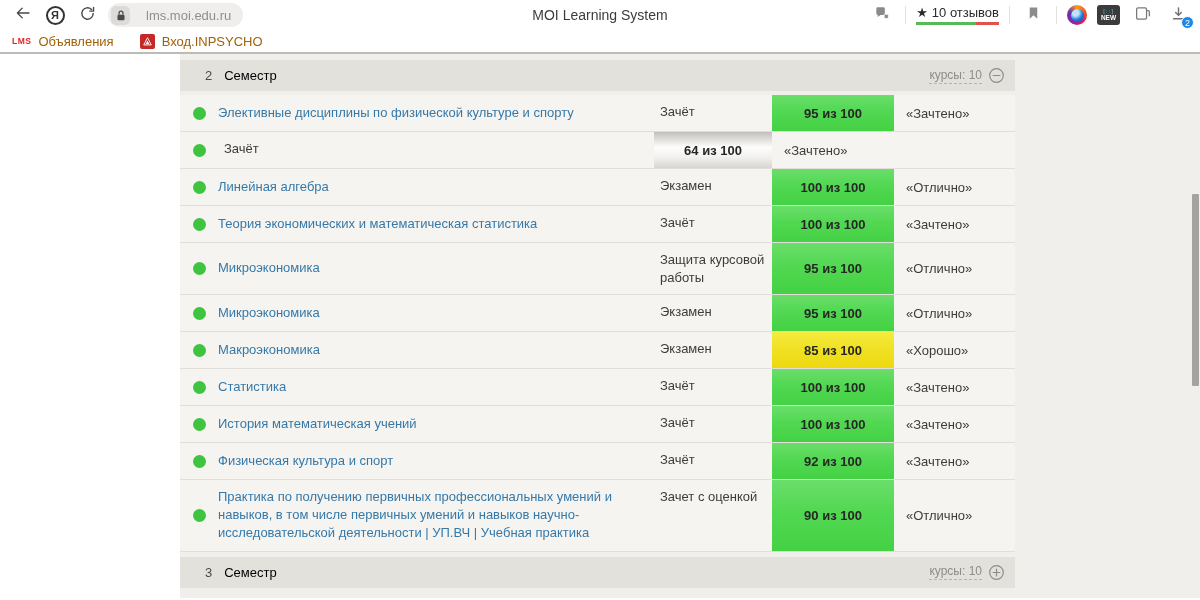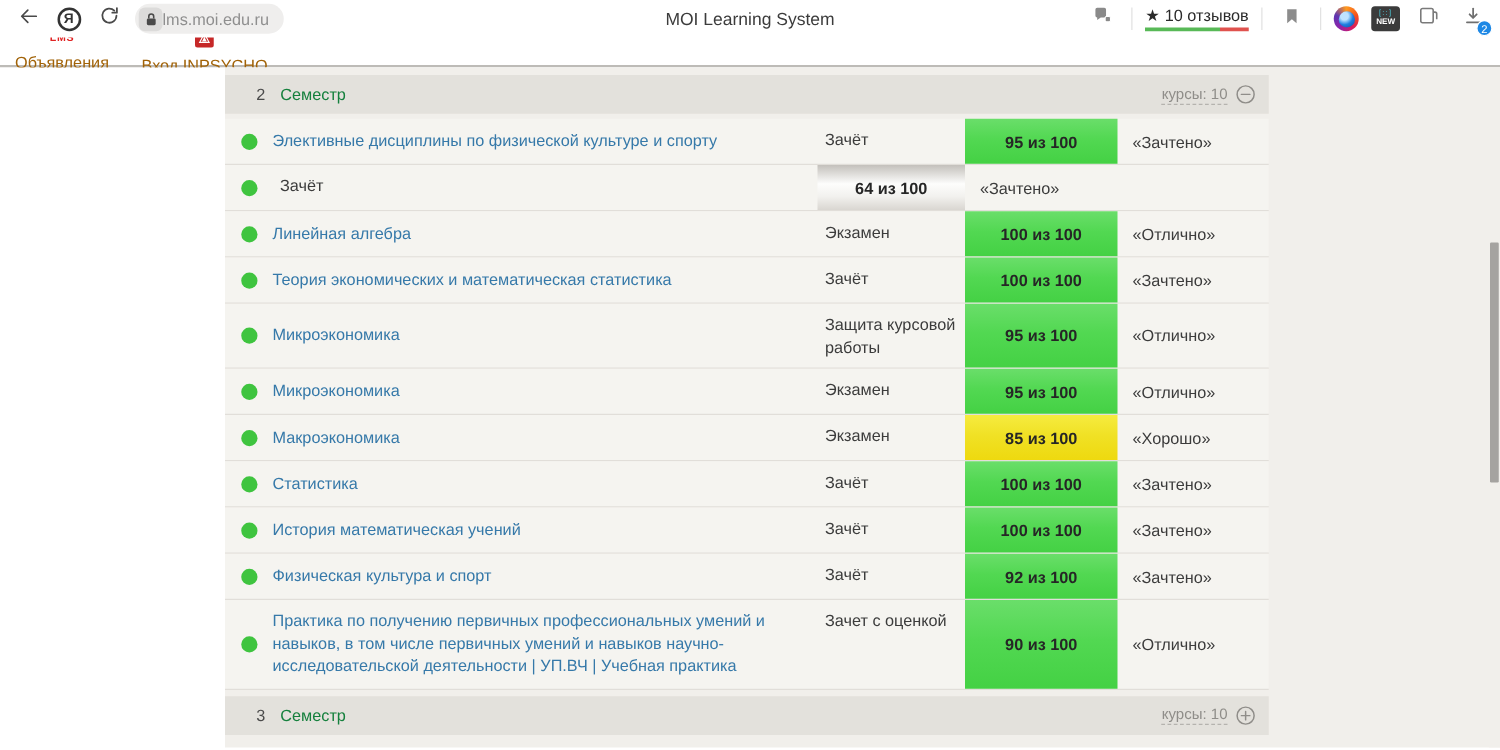--- a/index.html
+++ b/index.html
@@ -8,21 +8,21 @@
 
   
   .toolbar { position: relative; height: 30px; background: #fff;
     display: flex; align-items: center; padding: 0 10px; }
   .nav-btn { width: 26px; height: 26px; display: flex; align-items: center;
     justify-content: center; border-radius: 50%; cursor: pointer; flex: 0 0 auto; }
   .ya-circle { width: 19px; height: 19px; border: 2px solid #333; border-radius: 50%;
     display: flex; align-items: center; justify-content: center;
     font-size: 11px; font-weight: bold; color: #333; }
   .addr-pill { margin-left: 8px; height: 24px; background: #efeeed; border-radius: 13px;
-    display: flex; align-items: center; padding: 0 12px 0 3px; gap: 0; }
+    display: flex; align-items: center; padding: 0 12px 0 3px; gap: 16px; }
   .lock-chip { width: 19px; height: 19px; background: #dcdbda; border-radius: 5px;
     display: flex; align-items: center; justify-content: center; }
   .addr-url { font-size: 13px; color: #8f8f8f; }
   .page-title { position: absolute; left: 50%; top: 50%; transform: translate(-50%,-50%);
     font-size: 14px; color: #3c3c3c; white-space: nowrap; }
   .tb-right { margin-left: auto; display: flex; align-items: center; gap: 10px; }
   .vsep { width: 1px; height: 18px; background: #e2e2e2; }
   .rating { display: flex; flex-direction: column; align-items: center; cursor: pointer; }
   .rating-line { display: flex; align-items: center; gap: 4px;
     font-size: 13px; color: #2b2b2b; }
@@ -41,37 +41,37 @@
   .new-ext .new-label { font-size: 6.5px; font-weight: bold; color: #fff; line-height: 8px; }
   .dl-wrap { position: relative; width: 24px; height: 24px; display: flex;
     align-items: center; justify-content: center; cursor: pointer; }
   .dl-badge { position: absolute; right: -4px; bottom: -2px; min-width: 13px; height: 13px;
     border-radius: 7px; background: #1e88e5; color: #fff; font-size: 9px;
     display: flex; align-items: center; justify-content: center; border: 1px solid #fff; }
 
   
   .bookmarks { height: 24px; background: #fff; display: flex; align-items: center;
     padding: 0 12px; gap: 26px; border-bottom: 2px solid #bdbbb7; }
-  .bm-item { display: flex; align-items: center; gap: 7px; cursor: pointer; flex-direction: column; }
+  .bm-item { display: flex; align-items: center; gap: 7px; cursor: pointer; }
   .bm-label { font-size: 13px; color: #a16207; }
   .fav-lms { font-size: 8.5px; font-weight: bold; color: #e02424; letter-spacing: 0.5px; }
   .fav-inpsycho { width: 15px; height: 15px; background: #c62828; border-radius: 2px;
     display: flex; align-items: center; justify-content: center; }
 
   
   .content { position: relative; height: 544px; background: #fff; }
   .content .bg-right { position: absolute; left: 180px; top: 0; right: 0; bottom: 0;
     background: #f1efeb; }
   .gradebook { position: absolute; left: 180px; top: 6px; width: 835px; }
 
   .sem-header { height: 31px; background: #e3e1dc; display: flex; align-items: center;
     padding: 0 10px 0 25px; margin-bottom: 4px; }
   .sem-header.second { margin-top: 5px; }
   .sem-num { font-size: 13px; color: #4a4a4a; }
-  .sem-title { font-size: 13px; color: #15803d; margin-left: 12px; }
+  .sem-title { font-size: 13px; color: #000000; margin-left: 12px; }
   .sem-right { margin-left: auto; display: flex; align-items: center; gap: 6px; }
   .courses-link { font-size: 12px; color: #8f8d89; border-bottom: 1px dashed #b5b3ae;
     padding-bottom: 1px; cursor: pointer; }
   .toggle-icon { width: 17px; height: 17px; cursor: pointer; flex: 0 0 auto; }
 
   .row { display: grid; grid-template-columns: 38px 436px 118px 122px 1fr;
     background: #f5f4f0; border-bottom: 1px solid #e1ded9; min-height: 37px;
     align-items: stretch; }
   .cell-dot { display: flex; align-items: center; justify-content: center; }
   .dot { width: 13px; height: 13px; border-radius: 50%; }

